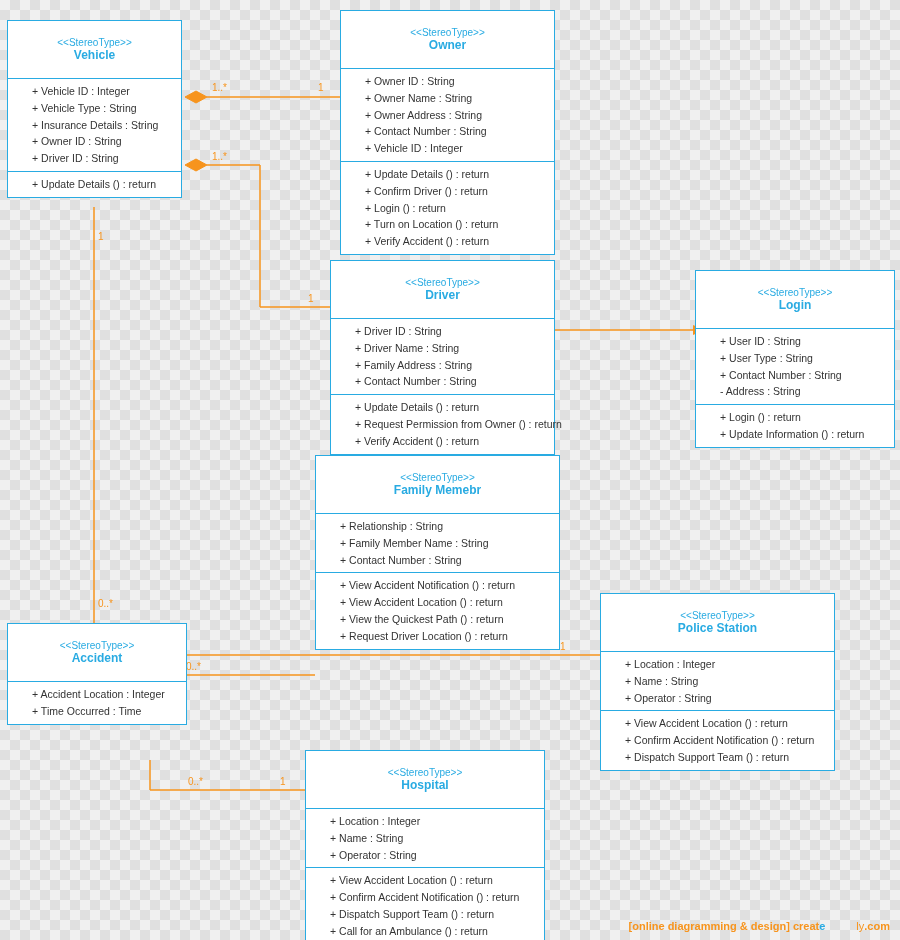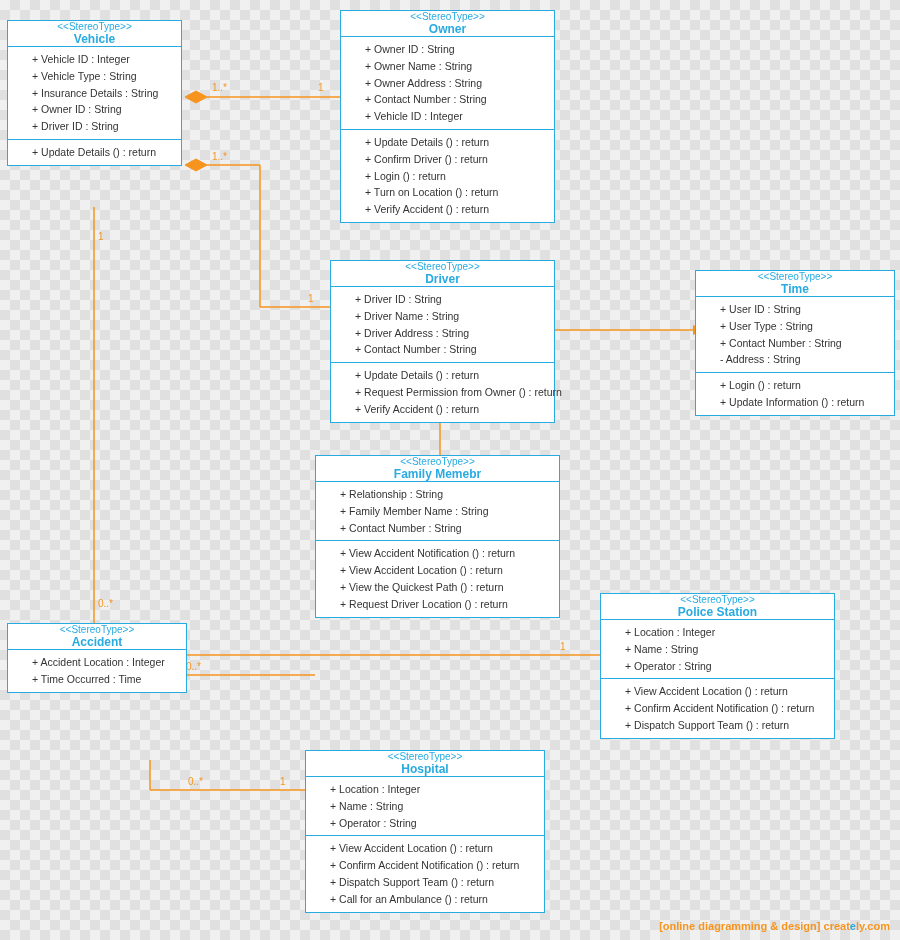--- a/index.html
+++ b/index.html
@@ -23,21 +23,21 @@
     .uml-box {
       position: absolute;
       background: white;
       border: 1.5px solid #29abe2;
     }
 
     .uml-header {
       background: white;
       border-bottom: 1.5px solid #29abe2;
       text-align: center;
-      padding: 0 6px;
+      padding: 16px 6px;
       color: #29abe2;
     }
 
     .uml-header .stereotype {
       font-size: 10px;
       display: block;
     }
 
     .uml-header .classname {
       font-weight: bold;
@@ -160,34 +160,34 @@
 </div>
 
 <div class="uml-box" style="left:330px; top:260px; width:225px;">
   <div class="uml-header">
     <span class="stereotype">&lt;&lt;StereoType&gt;&gt;</span>
     <span class="classname">Driver</span>
   </div>
   <div class="uml-section">
     <p>+ Driver ID : String</p>
     <p>+ Driver Name : String</p>
-    <p>+ Driver Address : String</p>
+    <p>+ Family Address : String</p>
     <p>+ Contact Number : String</p>
   </div>
   <div class="uml-section">
     <p>+ Update Details () : return</p>
     <p>+ Request Permission from Owner () : return</p>
     <p>+ Verify Accident () : return</p>
   </div>
 </div>
 
 <div class="uml-box" style="left:695px; top:270px; width:200px;">
   <div class="uml-header">
     <span class="stereotype">&lt;&lt;StereoType&gt;&gt;</span>
-    <span class="classname">Time</span>
+    <span class="classname">Login</span>
   </div>
   <div class="uml-section">
     <p>+ User ID : String</p>
     <p>+ User Type : String</p>
     <p>+ Contact Number : String</p>
     <p>- Address : String</p>
   </div>
   <div class="uml-section">
     <p>+ Login () : return</p>
     <p>+ Update Information () : return</p>
@@ -252,14 +252,14 @@
   </div>
   <div class="uml-section">
     <p>+ View Accident Location () : return</p>
     <p>+ Confirm Accident Notification () : return</p>
     <p>+ Dispatch Support Team () : return</p>
     <p>+ Call for an Ambulance () : return</p>
   </div>
 </div>
 
 <div class="watermark">
-  <span>[online diagramming &amp; design] </span><span style="color:#f7941d; font-weight:bold;margin-top:21px;">creat</span><span style="color:#29abe2; font-weight:bold;">e</span><span style="color:#f7941d; font-weight:bold;">ly</span><span>.com</span>
+  <span>[online diagramming &amp; design] </span><span style="color:#f7941d; font-weight:bold;margin-top:21px;">creat</span><span style="color:#29abe2; font-weight:bold;">e</span><span style="color:#f7941d; font-weight:normal;margin-left:31px;">ly</span><span>.com</span>
 </div>
 
 </body></html>

